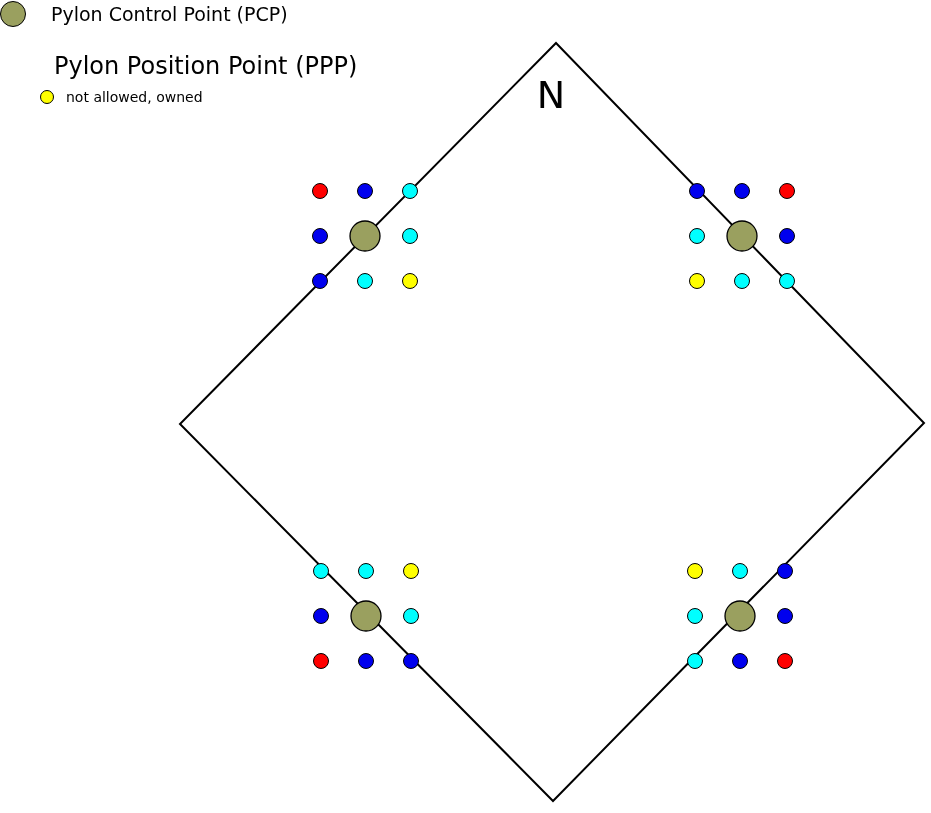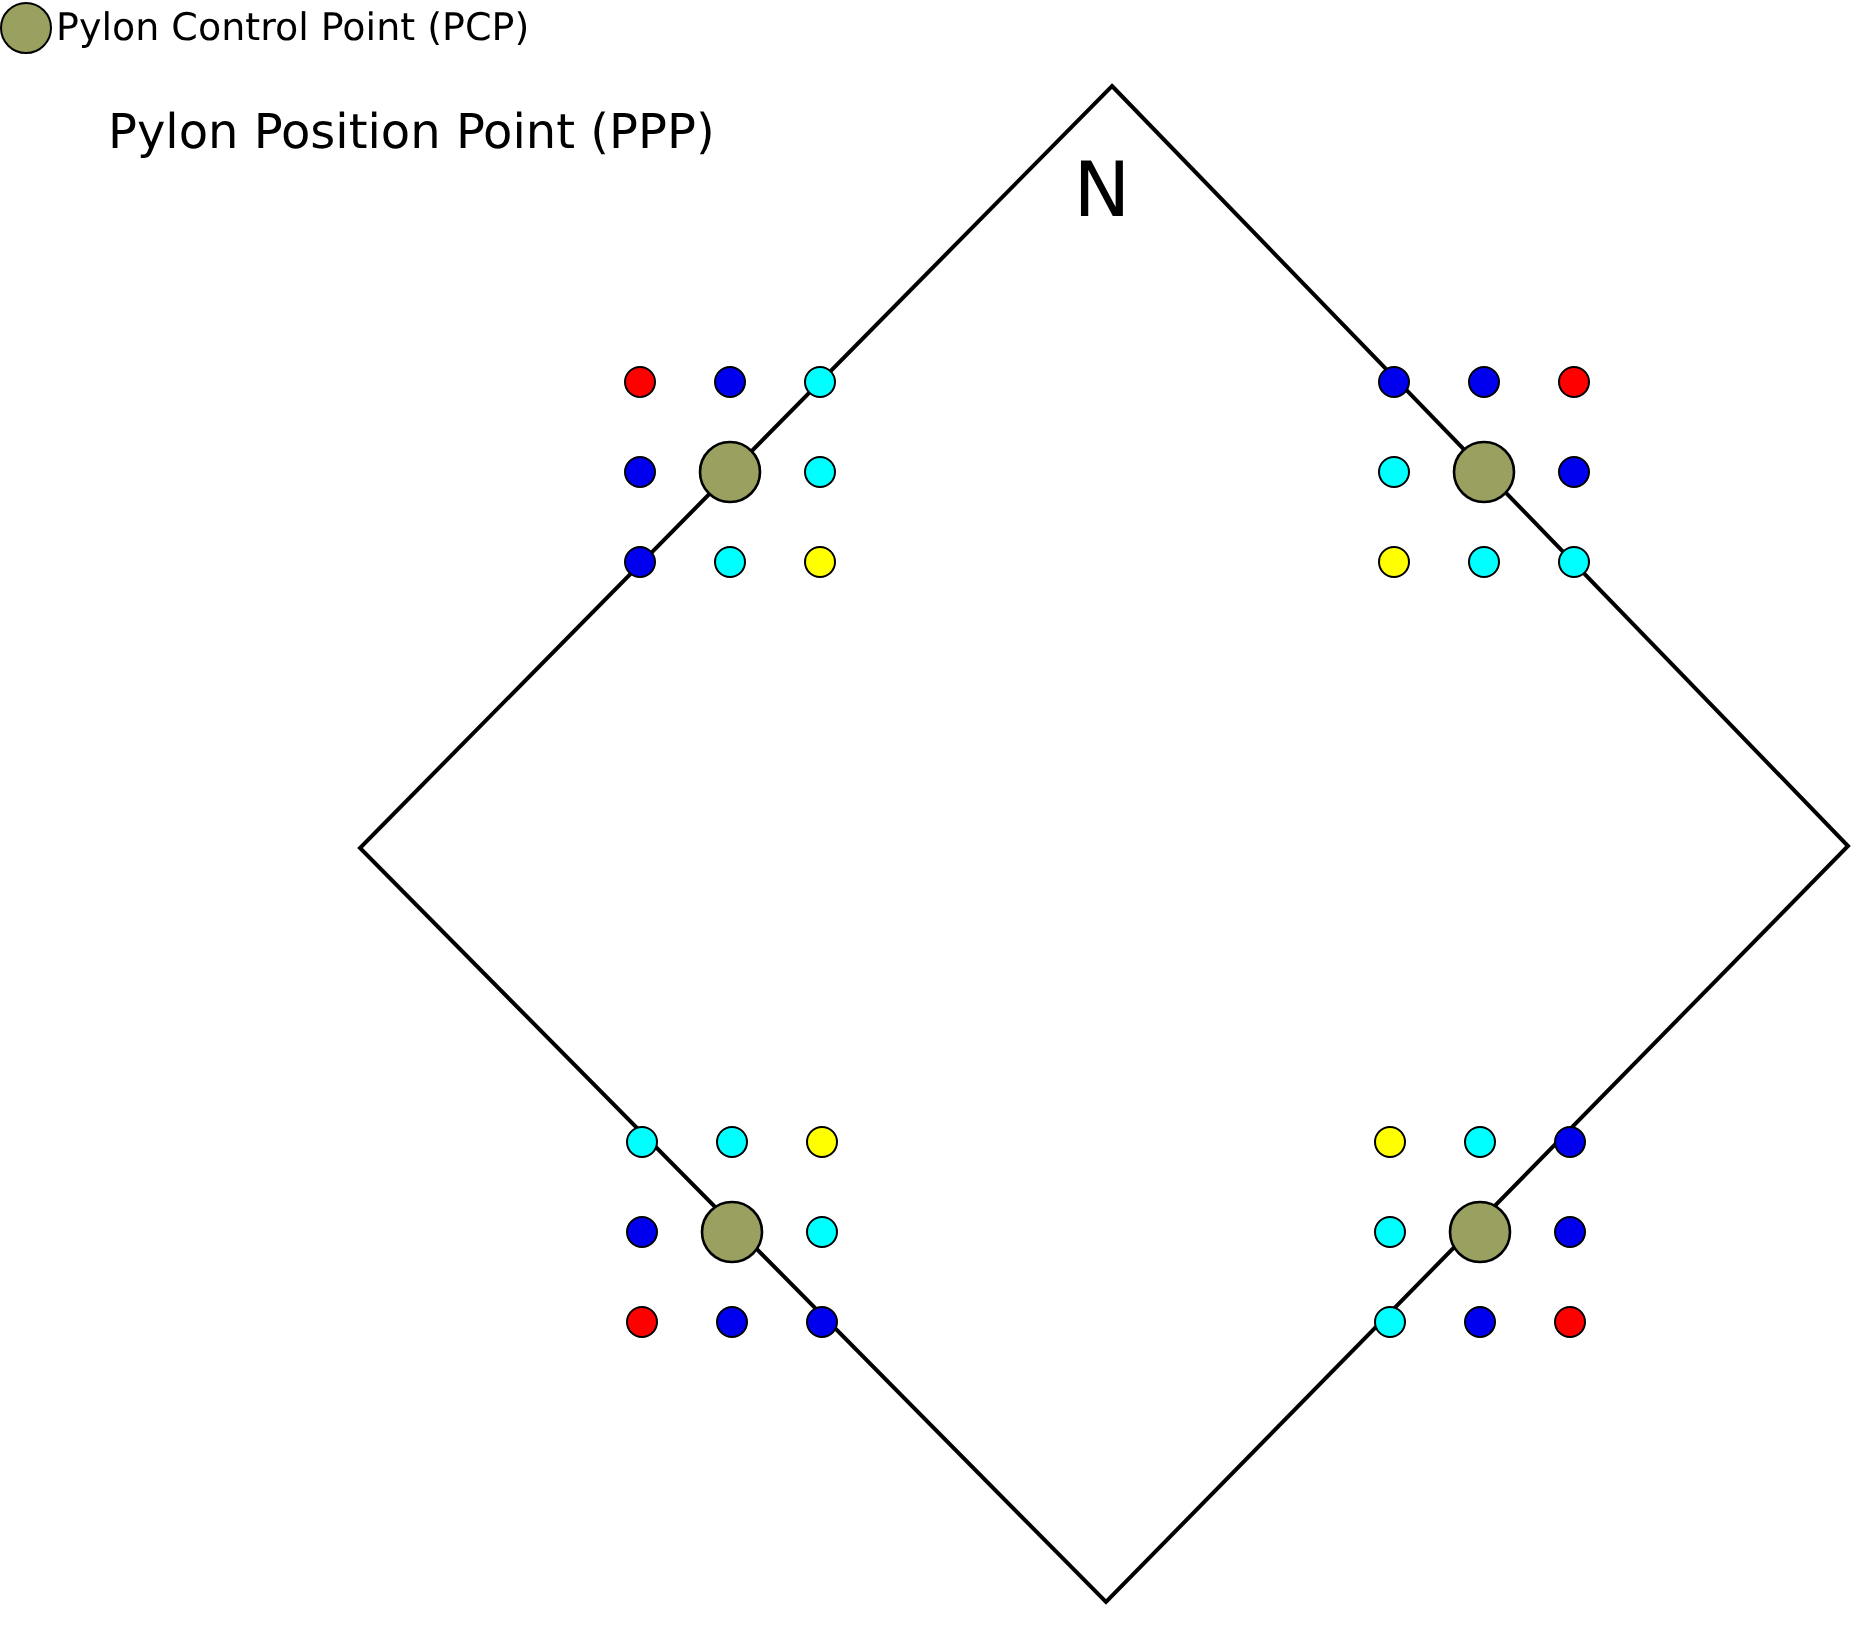--- a/index.html
+++ b/index.html
@@ -31,21 +31,21 @@
     left: 0;
     width: 340px;
     color: #000000;
   }
   .legend-pcp-row {
     position: absolute;
     top: 1px;
     left: 0px;
     display: flex;
     align-items: center;
-    gap: 2px;
+    gap: 25px;
   }
   .pcp-swatch {
     width: 26px;
     height: 26px;
     border-radius: 50%;
     border: 1.5px solid #000;
     box-sizing: border-box;
     flex: 0 0 auto;
   }
   .legend-title {
@@ -142,16 +142,20 @@
   <div class="legend">
 
     <div class="legend-pcp-row">
       <span class="pcp-swatch" id="pcp-swatch" style="background: rgb(154, 160, 95);"></span>
       <span class="legend-title">Pylon Control Point (PCP)</span>
     </div>
 
     <div class="legend-ppp-title">Pylon Position Point (PPP)</div>
 
     <div class="legend-items">
+      <div class="legend-item">
+        <span class="legend-dot" style="background: rgb(255, 255, 0);"></span>
+        <span class="legend-item-label">not allowed, owned</span>
+      </div>
     </div>
 
   </div>
 </div>
 
 </body></html>

